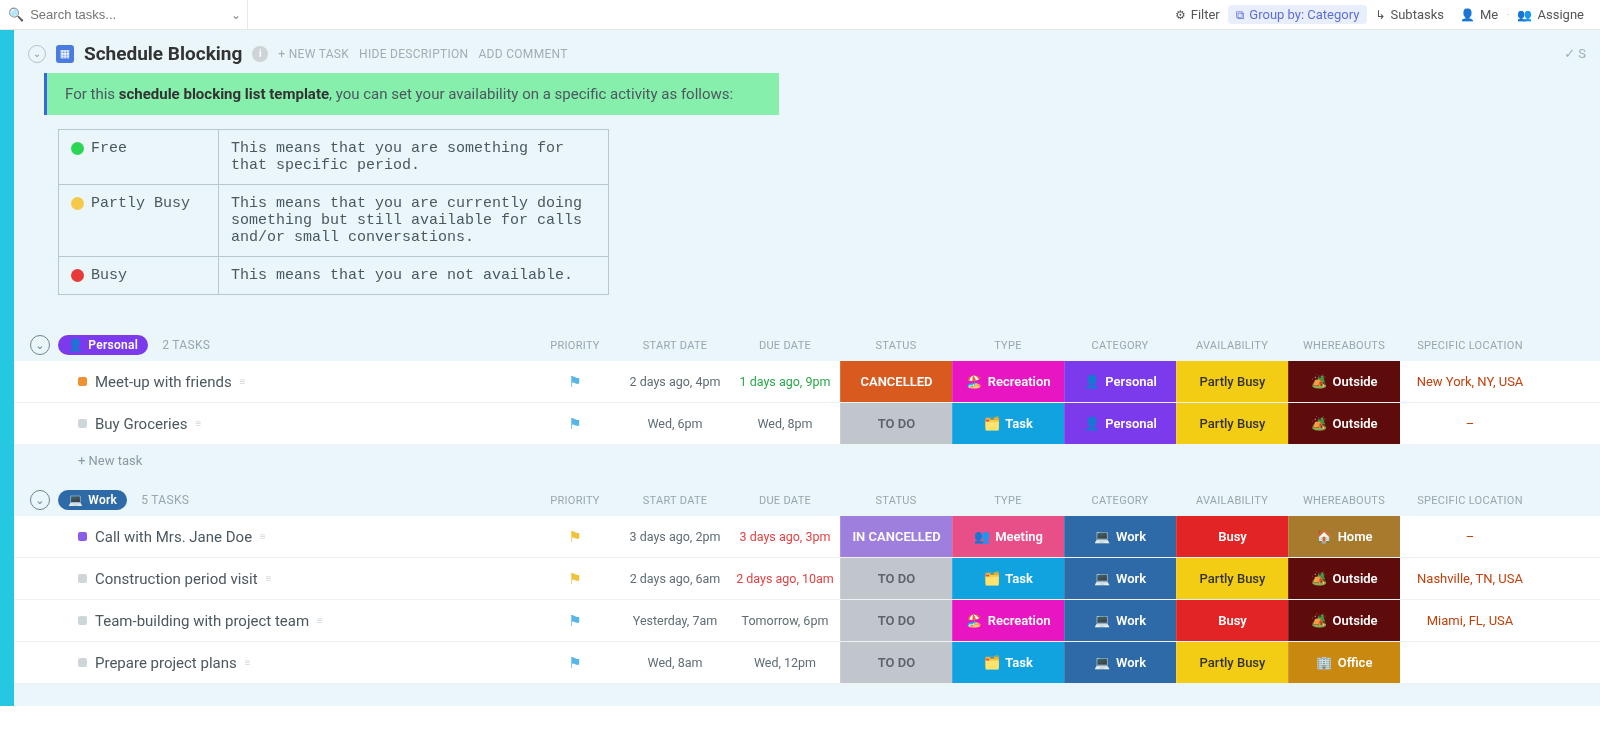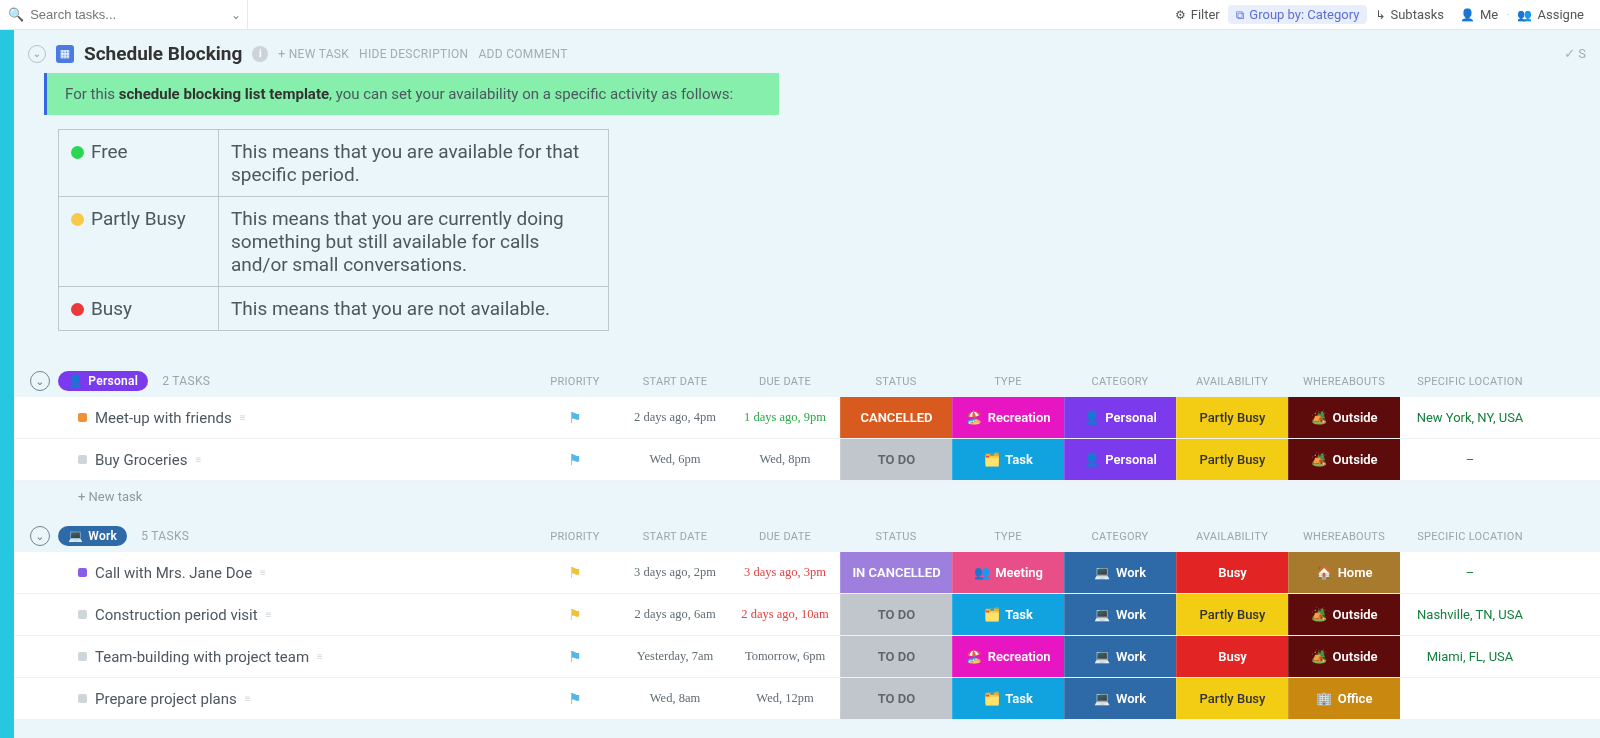--- a/index.html
+++ b/index.html
@@ -29,21 +29,21 @@
   .info-dot { width: 16px; height: 16px; background: #cdd3d7; border-radius: 50%; color: #fff; display: flex; align-items: center; justify-content: center; font-size: 10px; font-weight: bold; }
   .header-link { color: #a2acb3; font-size: 12px; letter-spacing: 0.3px; cursor: pointer; }
   .header-spacer { flex: 1; }
   .check-s { color: #9cb0bb; font-size: 13px; }
 
   
   .desc-banner { margin: 0 0 14px 30px; background: #86efac; border-left: 3px solid #3668e2; padding: 12px 18px; color: #4c585f; font-size: 15px; max-width: 735px; }
   .desc-banner b { font-weight: 700; color: #333; }
 
   
-  .legend { margin: 0 0 40px 44px; border-collapse: collapse; font-size: 19px; color: #4c585f; }
+  .legend { margin: 0 0 40px 44px; border-collapse: collapse; font-size: 15px; color: #4c585f; font-family: Liberation Mono, monospace; }
   .legend td { border: 1px solid #b9c8cd; padding: 10px 12px; vertical-align: top; }
   .legend .key-cell { width: 160px; }
   .legend .val-cell { width: 390px; }
   .dot { display: inline-block; width: 13px; height: 13px; border-radius: 50%; margin-right: 7px; vertical-align: middle; }
   .dot.green { background: #2bd654; }
   .dot.yellow { background: #f7c94a; }
   .dot.red { background: #e83a3a; }
 
   
   .group { margin-bottom: 22px; }
@@ -66,26 +66,26 @@
   .sq-grey { background: #cfd6da; }
   .sq-purple { background: #8a5de8; }
   .task-name { font-size: 15px; color: #4c585f; }
   .grip { color: #cfd6da; font-size: 10px; }
 
   .priority-cell { display: flex; align-items: center; justify-content: center; }
   .flag { font-size: 15px; }
   .flag-blue { color: #56b6e8; }
   .flag-yellow { color: #f0c23a; }
 
-  .date-cell { display: flex; align-items: center; justify-content: center; font-size: 12.5px; color: #5f6d74; font-family: Liberation Serif, serif; }
+  .date-cell { display: flex; align-items: center; justify-content: center; font-size: 12.5px; color: #5f6d74; }
   .date-green { color: #2aa84a; }
   .date-red { color: #e24242; }
 
   .tag-cell { display: flex; align-items: center; justify-content: center; color: #fff; font-size: 13px; font-weight: 600; border-left: 1px solid rgba(255,255,255,0.15); gap: 5px; }
-  .loc-cell { display: flex; align-items: center; justify-content: center; font-size: 13px; color: #15803d; }
+  .loc-cell { display: flex; align-items: center; justify-content: center; font-size: 13px; color: #c2410c; }
 
   .new-task-link { padding: 8px 0 0 64px; color: #8d99a0; font-size: 13px; }
 
   
   .c-cancelled { background: #d95a1e; }
   .c-todo      { background: #c0c6cb; color: #5b646a !important; }
   .c-inprogress{ background: #9e7fdd; }
   .c-recreation{ background: #e815c2; }
   .c-task      { background: #11a3e0; }
   .c-meeting   { background: #e84f88; }
@@ -147,21 +147,21 @@
     </div>
 
     <div class="desc-banner">
       <span>For this </span><b>schedule blocking list template</b><span>, you can set your availability on a specific activity as follows:</span>
     </div>
 
     <table class="legend">
       <tbody>
           <tr>
         <td class="key-cell"><span class="dot green"></span><span>Free</span></td>
-        <td class="val-cell">This means that you are available for that specific period.</td>
+        <td class="val-cell">This means that you are something for that specific period.</td>
       </tr>
       <tr>
         <td class="key-cell"><span class="dot yellow"></span><span>Partly Busy</span></td>
         <td class="val-cell">This means that you are currently doing something but still available for calls and/or small conversations.</td>
       </tr>
       <tr>
         <td class="key-cell"><span class="dot red"></span><span>Busy</span></td>
         <td class="val-cell">This means that you are not available.</td>
       </tr>
     </tbody>

